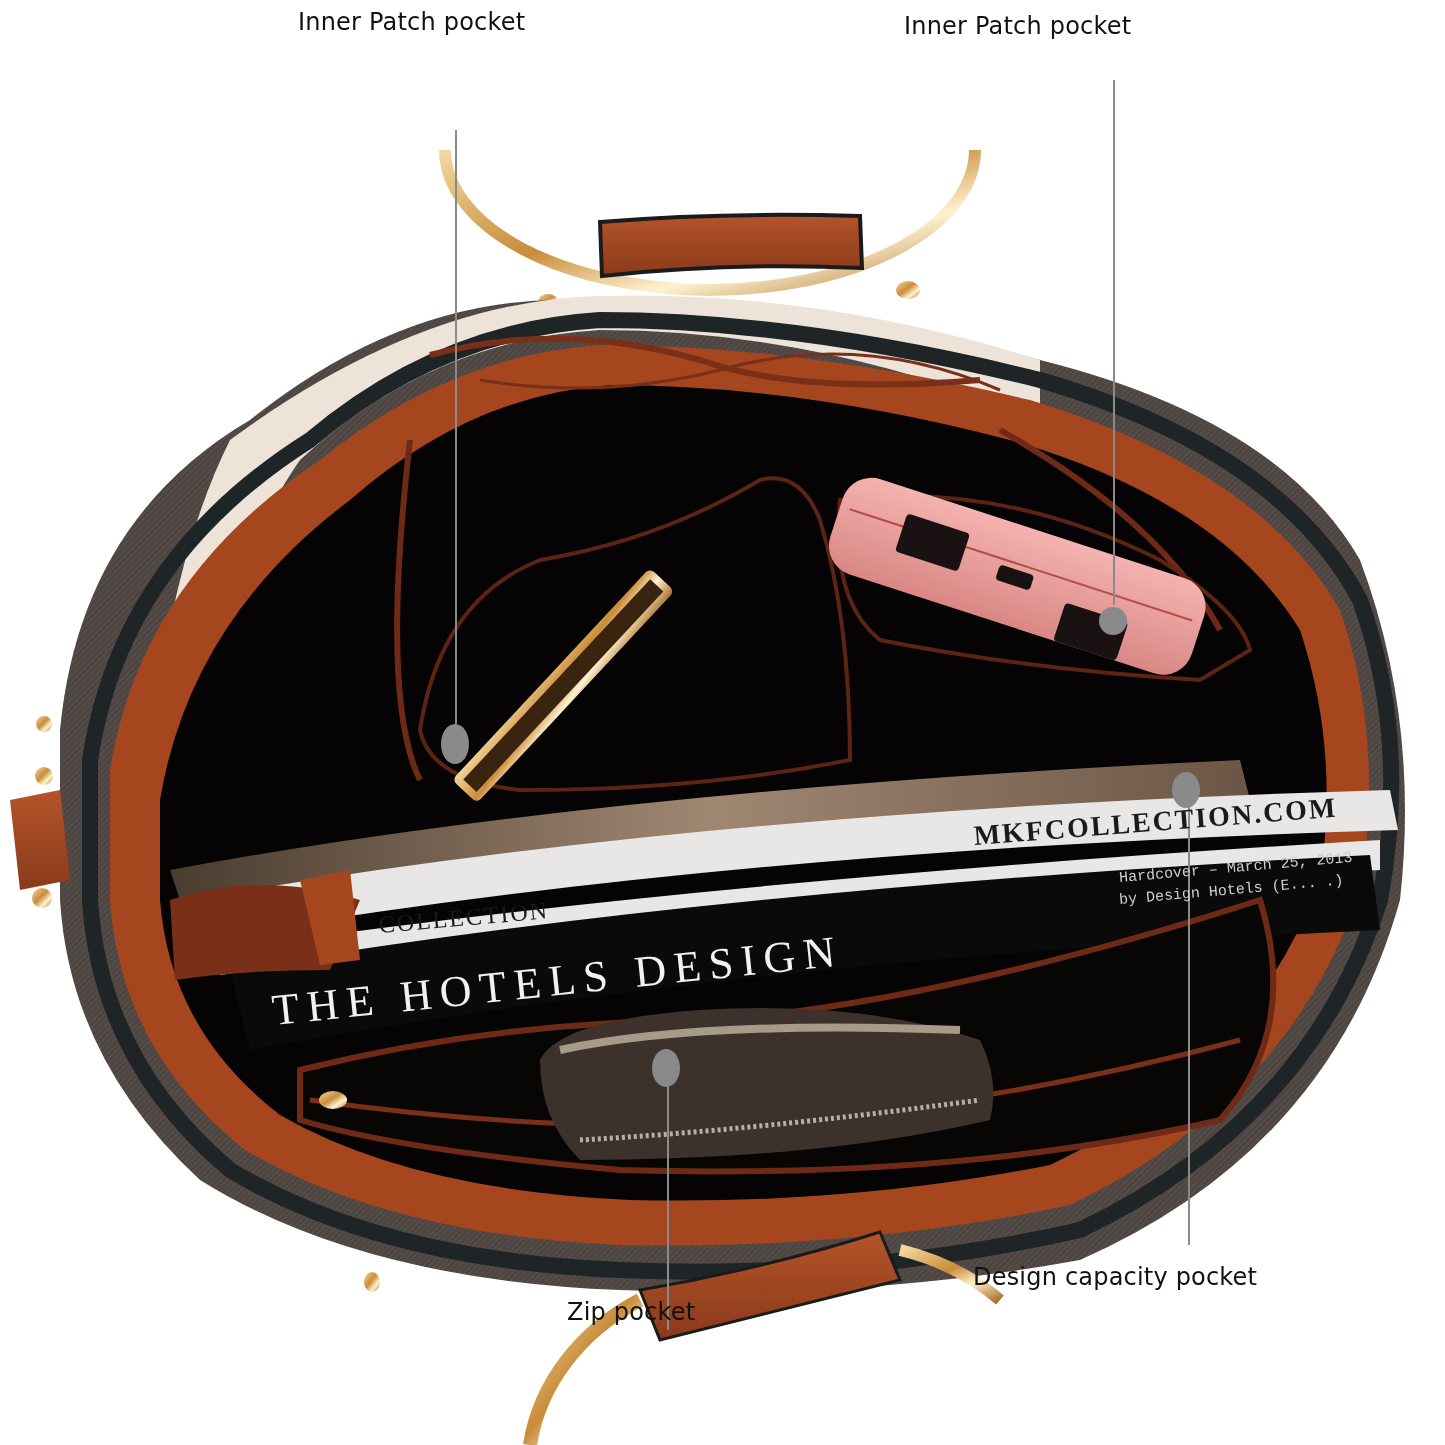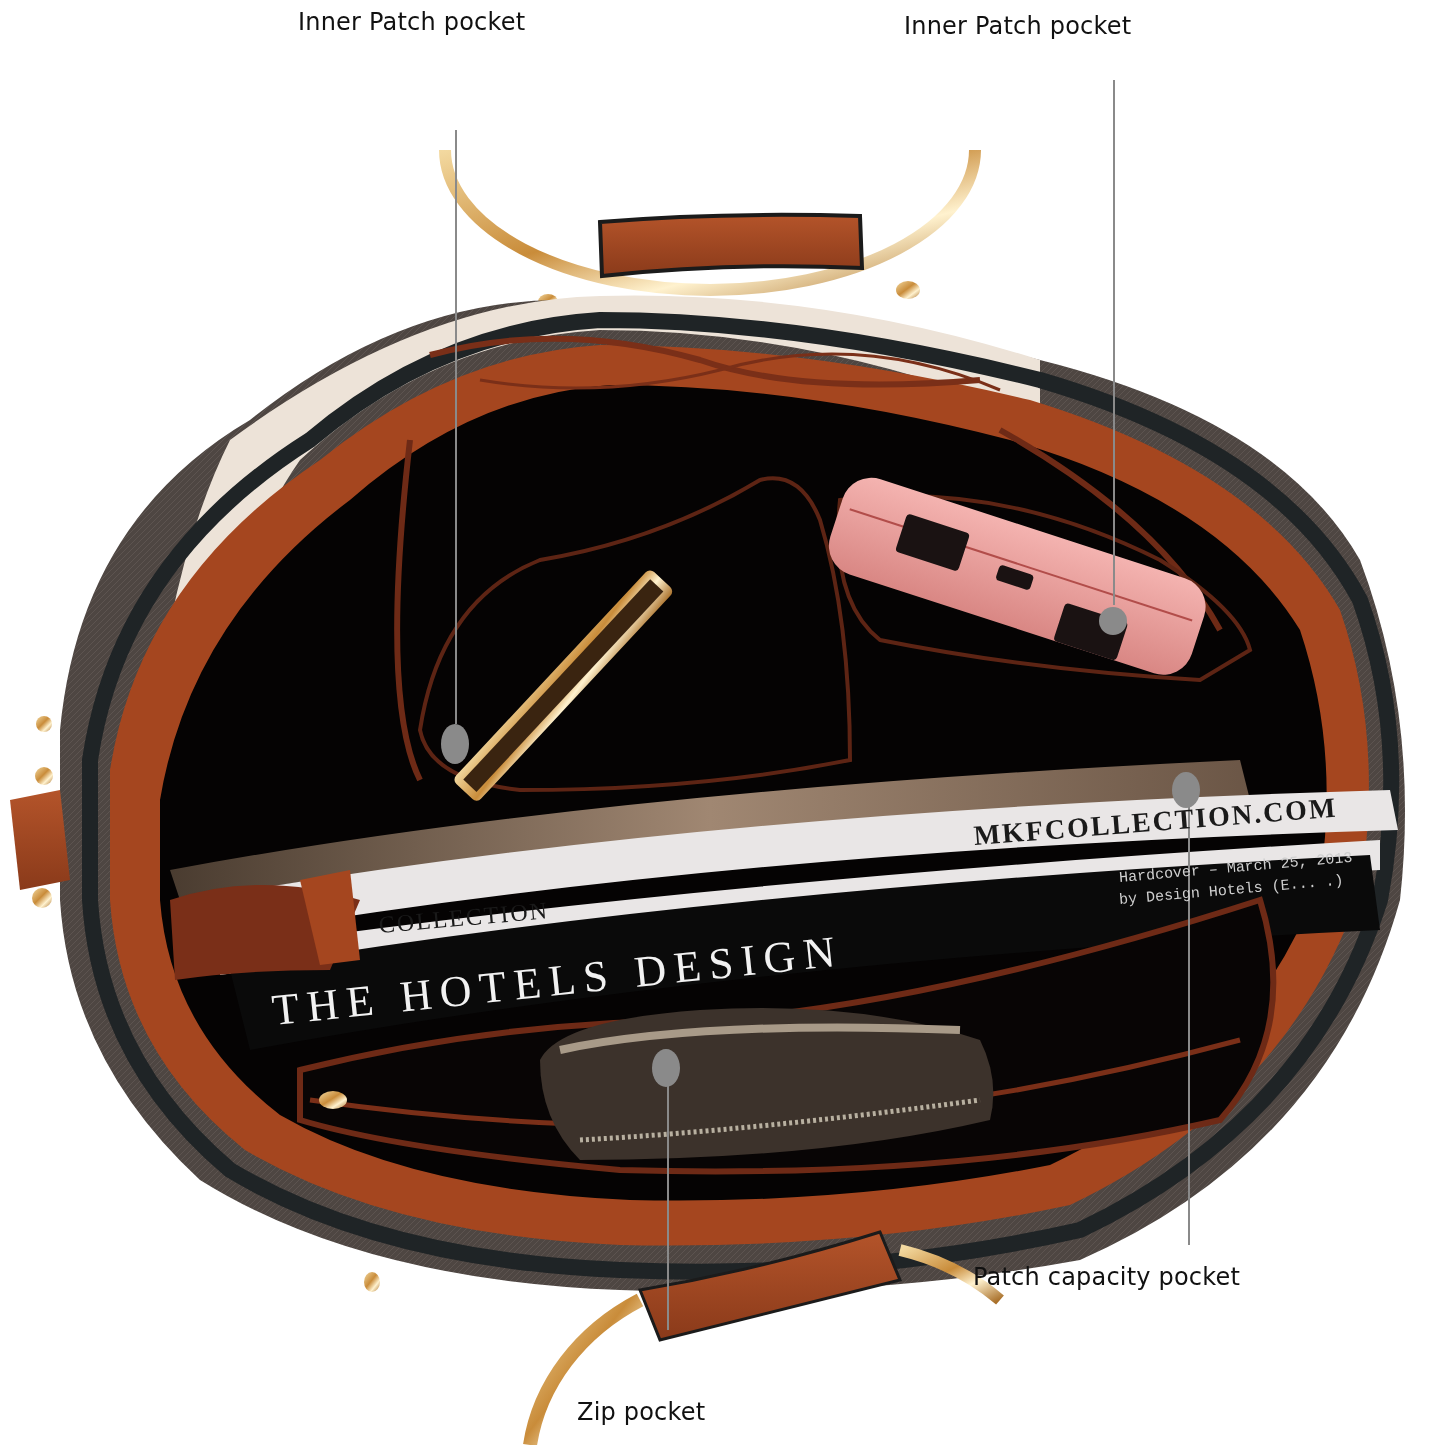--- a/index.html
+++ b/index.html
@@ -128,15 +128,15 @@
   </svg>
 
   <div class="book-text" style="left:975px; top:820px; font-size:28px; color:#1a1a1a; font-weight:bold; letter-spacing:2px; transform: rotate(-4.5deg);">MKFCOLLECTION.COM</div>
   <div class="book-text" style="left:380px; top:912px; font-size:24px; color:#1a1a1a; letter-spacing:2px; transform: rotate(-5deg);">COLLECTION</div>
   <div class="book-text" style="left:275px; top:985px; font-size:44px; color:#f2f2f2; letter-spacing:8px; transform: rotate(-6deg);">THE HOTELS DESIGN</div>
   <div class="book-text" style="left:1120px; top:870px; font-size:15px; color:#cfcfcf; font-family:'Liberation Mono', monospace; transform: rotate(-5deg);">Hardcover – March 25, 2013</div>
   <div class="book-text" style="left:1120px; top:892px; font-size:15px; color:#cfcfcf; font-family:'Liberation Mono', monospace; transform: rotate(-5deg);">by Design Hotels (E... .)</div>
 
   <div class="callout-label" style="left:298px; top:10px;">Inner Patch pocket</div>
   <div class="callout-label" style="left:904px; top:14px;">Inner Patch pocket</div>
-  <div class="callout-label" style="left:973px; top:1265px;">Patch capacity pocket</div>
-  <div class="callout-label" style="left:567px; top:1400px;margin-left:10px;">Zip pocket</div>
+  <div class="callout-label" style="left:973px; top:1265px;">Design capacity pocket</div>
+  <div class="callout-label" style="left:567px; top:1300px;">Zip pocket</div>
 </div>
 
 </body></html>

